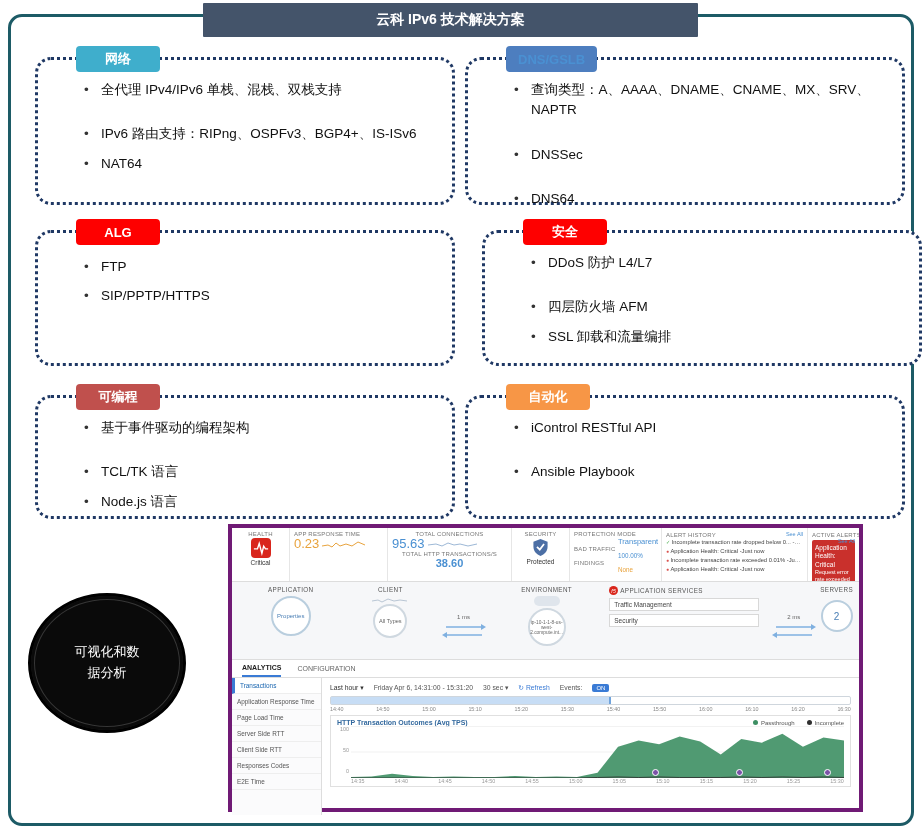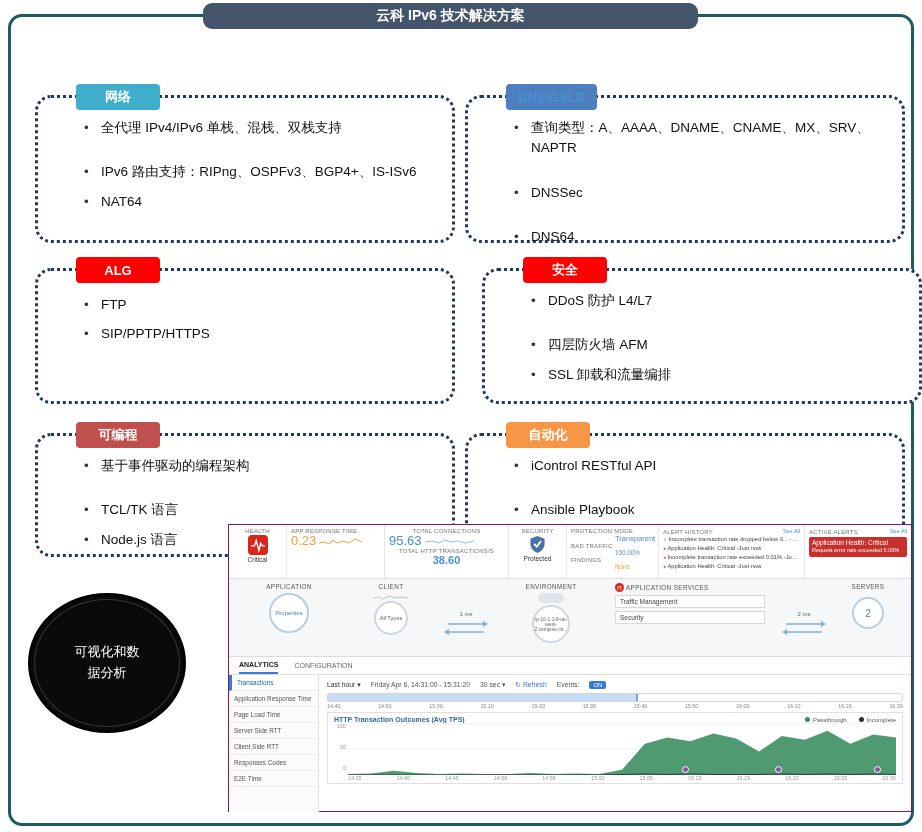--- a/index.html
+++ b/index.html
@@ -1,40 +1,40 @@
 <!DOCTYPE html>
 <html><head>
 <meta charset="utf-8">
 <style>
   * { margin:0; padding:0; box-sizing:border-box; }
   body { font-family:"Liberation Sans","DejaVu Sans",sans-serif; background:#fff; }
   .slide { position:relative; width:922px; height:832px; background:#fff; overflow:hidden; }
   .frame { position:absolute; left:8px; top:14px; right:8px; bottom:6px; border:3px solid #1D5B66; border-radius:14px; }
-  .banner { position:absolute; left:203px; top:3px; width:495px; height:26px; background:#44546A; border-radius:9px;
+  .banner { position:absolute; left:203px; top:3px; width:495px; height:34px; background:#44546A; border-radius:1px;
             color:#fff; font-weight:bold; font-size:14px; display:flex; align-items:center; justify-content:center; z-index:6; }
 
   
-  .fbox { position:absolute; border:3px dotted #1F3864; border-radius:16px; background:#fff; z-index:2;margin-top:38px; }
+  .fbox { position:absolute; border:3px dotted #1F3864; border-radius:16px; background:#fff; z-index:2; }
   .tag { position:absolute; top:-14px; left:38px; min-width:84px; height:26px; border-radius:4px; color:#fff;
          font-weight:bold; font-size:13px; display:flex; align-items:center; justify-content:center; padding:0 12px; }
   .tag.cyan{background:#3FAECC;} .tag.blue{background:#4D7EBF;} .tag.red{background:#FE0000;}
   .tag.darkred{background:#C0504D;} .tag.orange{background:#F79646;}
   .fbox ul { list-style:none; margin:20px 0 0 46px; padding-right:18px; }
   .fbox li { position:relative; padding-left:17px; font-size:13.5px; color:#111; margin-bottom:9px; line-height:1.5; }
   .fbox li::before { content:"•"; position:absolute; left:0; top:0; color:#333; }
   .fbox li.sp { margin-top:24px; }
 
   
   .callout { position:absolute; left:28px; top:593px; width:158px; height:140px; background:#0a0a0a;
              border:3px solid #000; border-radius:50%; display:flex; flex-direction:column; align-items:center;
              justify-content:center; color:#fff; font-size:13px; line-height:1.6; z-index:3;
              box-shadow: inset 0 0 0 3px #0a0a0a, inset 0 0 0 4px rgba(255,255,255,0.18); }
 
   
-  .dash { position:absolute; left:228px; top:524px; width:684px; height:288px; border:1px solid #701a75;
+  .dash { position:absolute; left:228px; top:524px; width:635px; height:288px; border:4px solid #701a75;
           background:#fff; font-size:7px; color:#333; z-index:2; }
   .metrics { display:flex; height:54px; border-bottom:1px solid #ddd; background:#fff; }
   .mcol { padding:3px 4px; border-right:1px solid #e6e6e6; position:relative; overflow:hidden; }
   .mlabel { font-size:6px; color:#777; letter-spacing:.2px; white-space:nowrap; }
   .bignum { font-size:13px; line-height:1.1; }
   .blue { color:#4A90D2; } .amber { color:#E8A33D; }
   .vrow { display:flex; align-items:center; gap:3px; }
   .hicon { width:20px; height:20px; background:#D9261C; border-radius:4px; display:flex; align-items:center; justify-content:center; margin:1px 0; }
   .statustxt { font-size:6.5px; color:#333; }
   .pline { font-size:6.3px; line-height:1.25; white-space:nowrap;margin-left:44px; }

